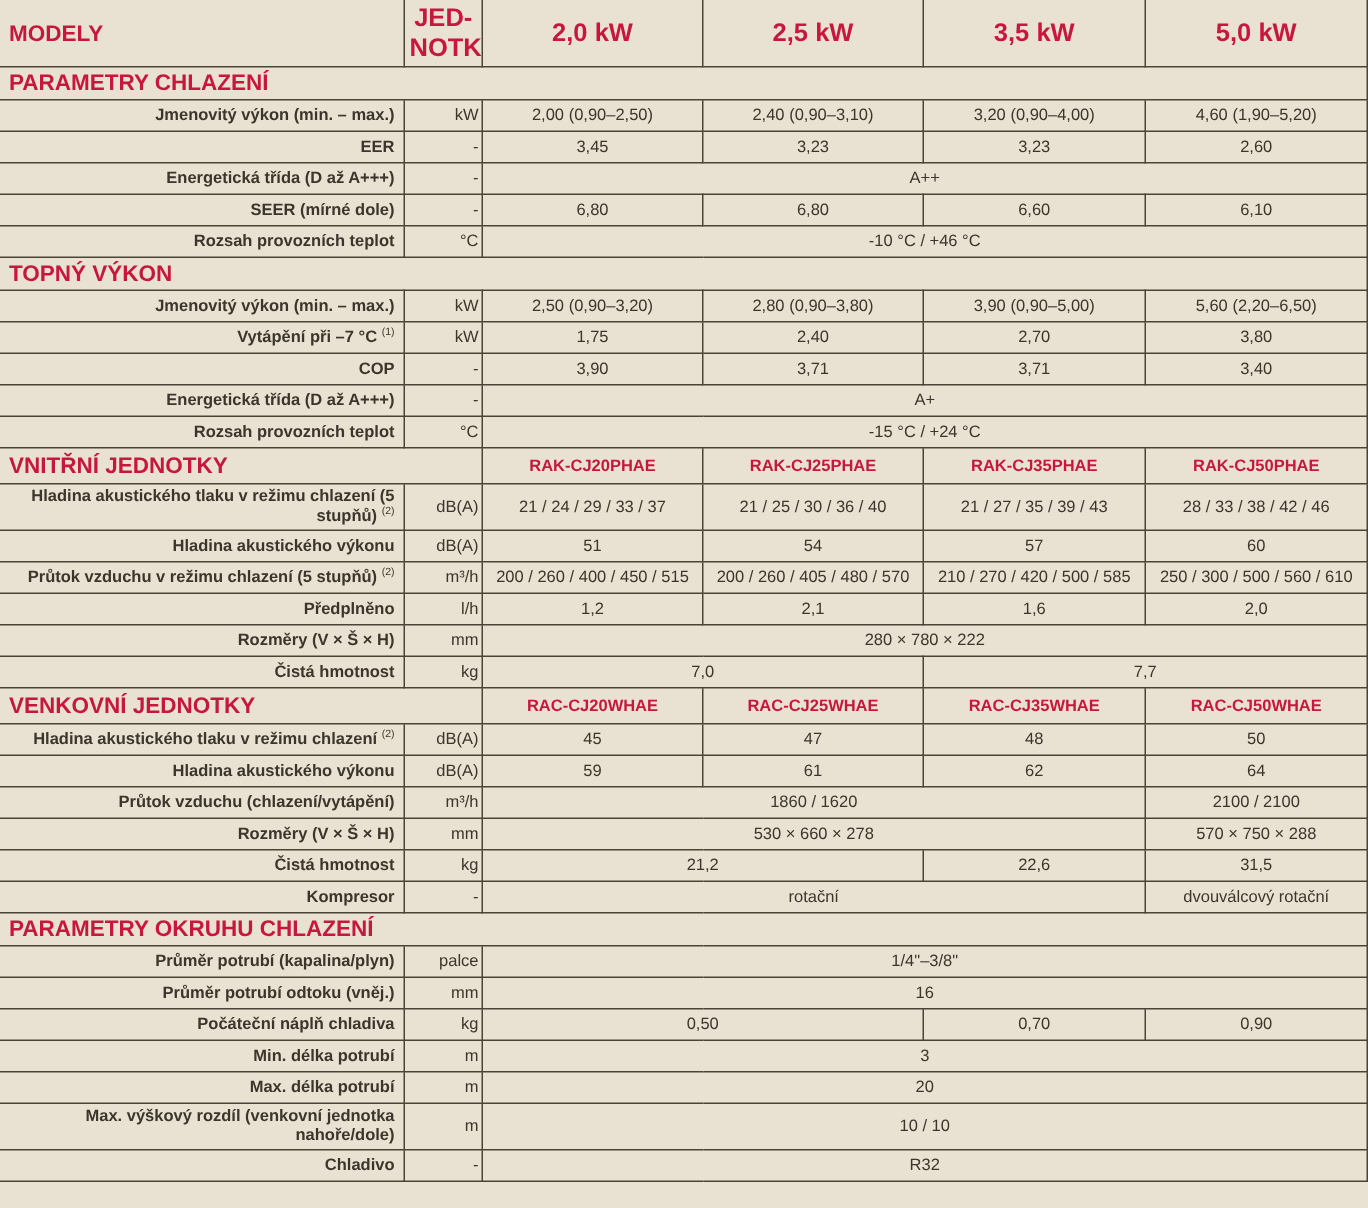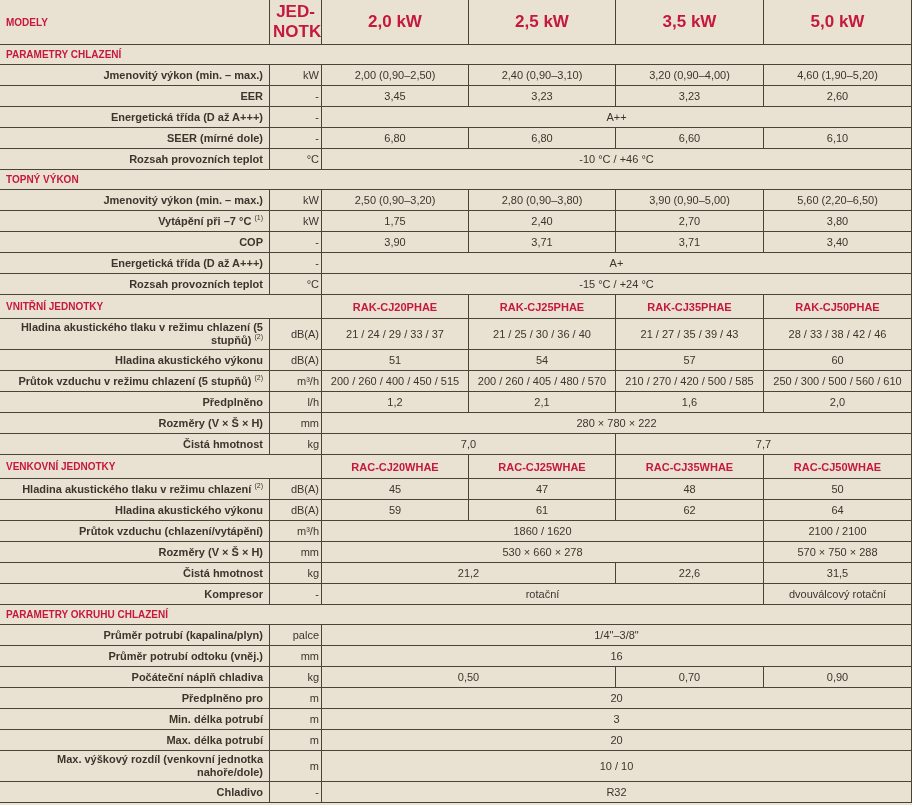--- a/index.html
+++ b/index.html
@@ -3,21 +3,21 @@
 <meta charset="utf-8">
 <style>
   html,body{margin:0;padding:0;}
   body{background:#e9e2d3;font-family:"Liberation Sans","DejaVu Sans",sans-serif;}
   .page{width:912px;height:805px;overflow:hidden;background:#e9e2d3;}
   table{border-collapse:collapse;table-layout:fixed;width:913px;margin:-1px 0 0 -1px;}
   td{border:1px solid #4a4338;color:#3b352c;font-size:11px;vertical-align:middle;
      overflow:hidden;}
   .header-row td{height:26px;}
   .col-head{color:#c6173d;font-weight:bold;text-align:center;font-size:17px;padding:2px 3px;}
-  .section-title{color:#c6173d;font-weight:bold;text-align:left;padding:2px 6px;font-size:10px;height:15px;}
+  .section-title{color:#c6173d;font-weight:bold;text-align:left;padding:2px 6px;font-size:15px;height:15px;}
   .model-cell{color:#c6173d;font-weight:bold;text-align:center;padding:2px 3px;height:19px;}
   .label-cell{font-weight:bold;text-align:right;padding:2px 6px;line-height:13px;}
   .unit-cell{text-align:right;padding:2px 2px;margin-top:16px;}
   .value-cell{text-align:center;padding:2px 3px;}
   tr.data-row{height:21px;}
   sup.fnote{font-size:7px;font-weight:normal;vertical-align:super;line-height:0;}
 </style>
 </head>
 <body>
 
@@ -226,25 +226,20 @@
           <td class="value-cell" colspan="4">16</td>
         </tr>
         <tr class="data-row">
           <td class="label-cell"><span>Počáteční náplň chladiva</span></td>
           <td class="unit-cell">kg</td>
           <td class="value-cell" colspan="2">0,50</td>
           <td class="value-cell">0,70</td>
           <td class="value-cell">0,90</td>
         </tr>
         <tr class="data-row">
-          <td class="label-cell"><span>Předplněno pro</span></td>
-          <td class="unit-cell">m</td>
-          <td class="value-cell" colspan="4">20</td>
-        </tr>
-        <tr class="data-row">
           <td class="label-cell"><span>Min. délka potrubí</span></td>
           <td class="unit-cell">m</td>
           <td class="value-cell" colspan="4">3</td>
         </tr>
         <tr class="data-row">
           <td class="label-cell"><span>Max. délka potrubí</span></td>
           <td class="unit-cell">m</td>
           <td class="value-cell" colspan="4">20</td>
         </tr>
         <tr class="data-row">

